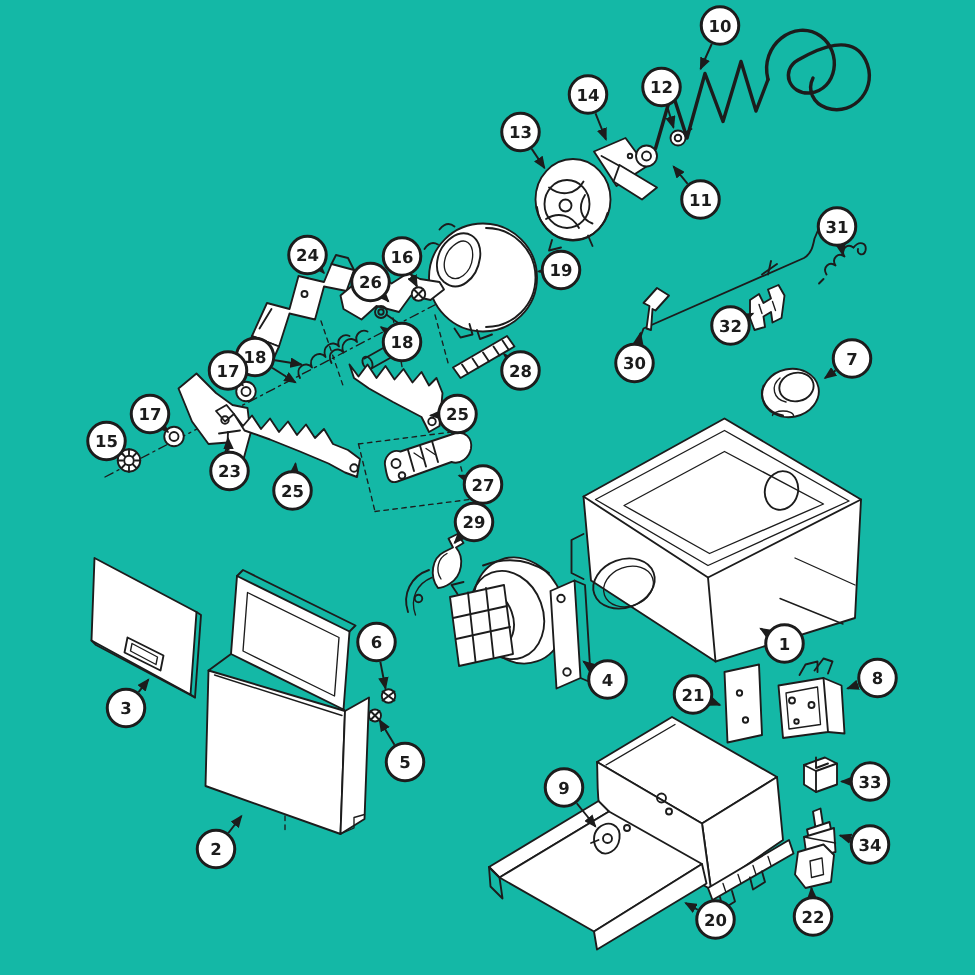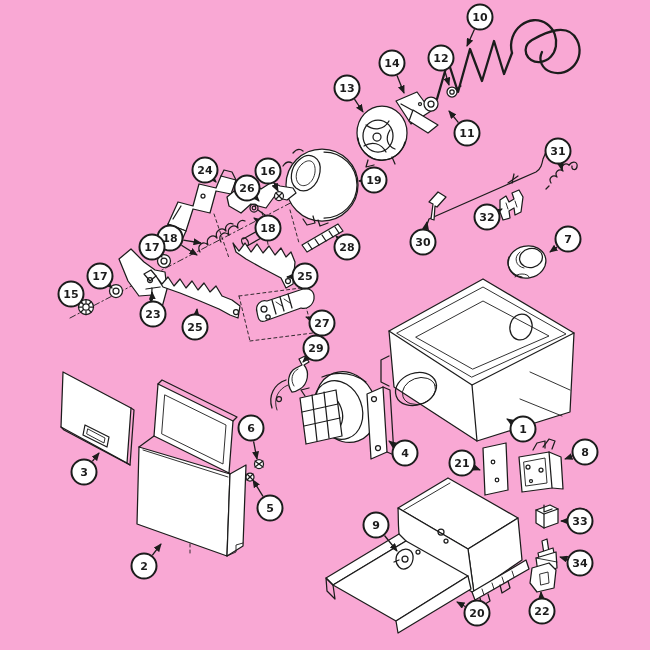--- a/index.html
+++ b/index.html
@@ -1,17 +1,17 @@
 <!DOCTYPE html>
 <html><head>
 <meta charset="utf-8">
 <style>
   html,body{margin:0;padding:0;background:#ffffff;}
   .stage{
-    position:relative;width:650px;height:650px;background:#f9a8d4;
+    position:relative;width:650px;height:650px;background:#14b8a6;
     font-family:"DejaVu Sans","Liberation Sans",sans-serif;overflow:hidden;
   }
   svg{display:block}
   .art path,.art line,.art polyline,.art circle,.art ellipse,.art rect{
     fill:none;stroke:#1c1c1c;stroke-width:1.25;stroke-linecap:round;stroke-linejoin:round;
   }
   .art .solid{fill:#ffffff;}
   .art .thick{stroke-width:2.3;}
   .art .thin{stroke-width:0.9;}
   .art .dash{stroke-dasharray:3 3;stroke-width:0.9;}

